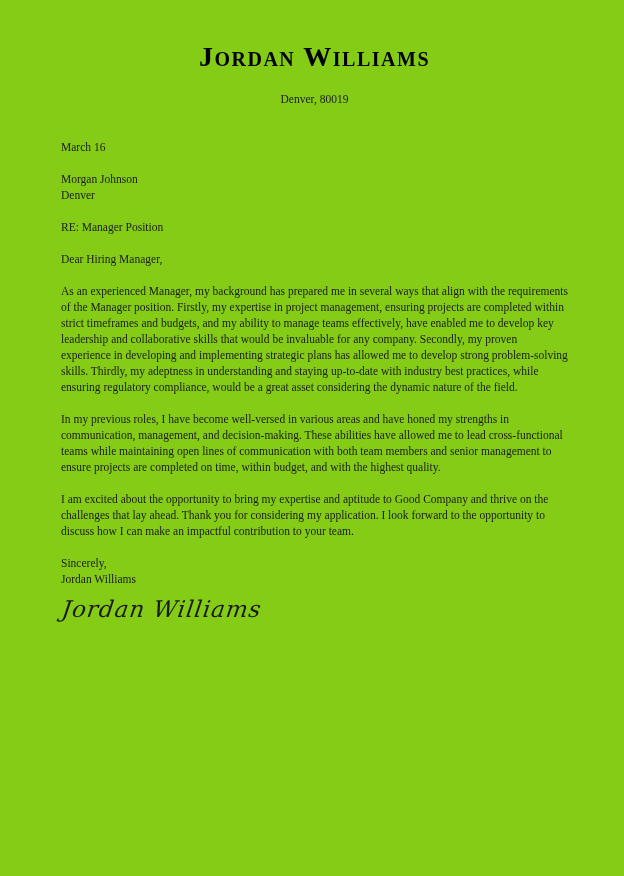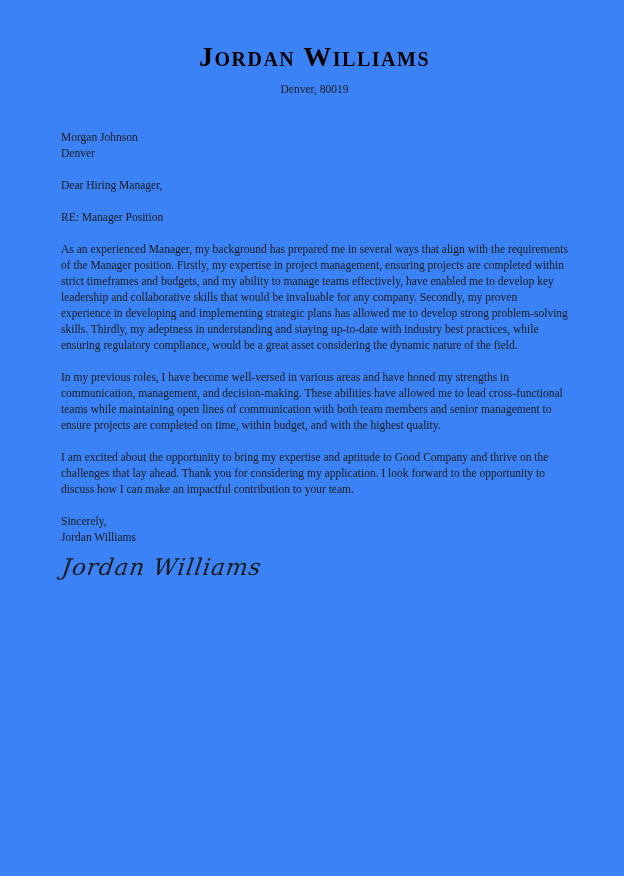--- a/index.html
+++ b/index.html
@@ -2,41 +2,41 @@
 <html><head>
 <meta charset="utf-8">
 <style>
   * { margin: 0; padding: 0; box-sizing: border-box; }
   html, body { background: #ffffff; }
   body { width: 624px; }
 
   .page {
     width: 624px;
     height: 876px;
-    background: #3b82f6;
+    background: #84cc16;
     font-family: "Liberation Serif", serif;
     color: #1c1c1c;
     padding: 40px 56px 0 61px;
     overflow: hidden;
   }
 
   .doc-header { text-align: center; }
 
   .doc-name {
     font-variant: small-caps;
     font-variant-caps: small-caps;
     font-weight: bold;
     font-size: 28px;
     line-height: 33px;
     letter-spacing: 1.5px;
     color: #000000;
   }
 
   .doc-contact {
-    margin-top: 9px;
+    margin-top: 19px;
     font-size: 11.5px;
     line-height: 15px;
     color: #1c1c1c;
   }
 
   .sep { margin: 0 5px; }
 
   .letter {
     margin-top: 32px;
     font-size: 11.5px;
@@ -70,29 +70,30 @@
 
   <header class="doc-header">
     <div class="doc-name">Jordan Williams</div>
     <div class="doc-contact">
       <div>Denver, 80019</div>
     </div>
   </header>
 
   <main class="letter">
 
+    <div class="block">March 16</div>
 
     <div class="block recipient-block">
       <div>Morgan Johnson</div>
       <div>Denver</div>
     </div>
 
+    <div class="block">RE: Manager Position</div>
+
     <div class="block">Dear Hiring Manager,</div>
-
-    <div class="block">RE: Manager Position</div>
 
 
     <p class="para">As an experienced Manager, my background has prepared me in several ways that align with the requirements of the Manager position. Firstly, my expertise in project management, ensuring projects are completed within strict timeframes and budgets, and my ability to manage teams effectively, have enabled me to develop key leadership and collaborative skills that would be invaluable for any company. Secondly, my proven experience in developing and implementing strategic plans has allowed me to develop strong problem-solving skills. Thirdly, my adeptness in understanding and staying up-to-date with industry best practices, while ensuring regulatory compliance, would be a great asset considering the dynamic nature of the field.</p>
 
     <p class="para">In my previous roles, I have become well-versed in various areas and have honed my strengths in communication, management, and decision-making. These abilities have allowed me to lead cross-functional teams while maintaining open lines of communication with both team members and senior management to ensure projects are completed on time, within budget, and with the highest quality.</p>
 
     <p class="para">I am excited about the opportunity to bring my expertise and aptitude to Good Company and thrive on the challenges that lay ahead. Thank you for considering my application. I look forward to the opportunity to discuss how I can make an impactful contribution to your team.</p>
 
     <div class="closing-block">
       <div>Sincerely,</div>

